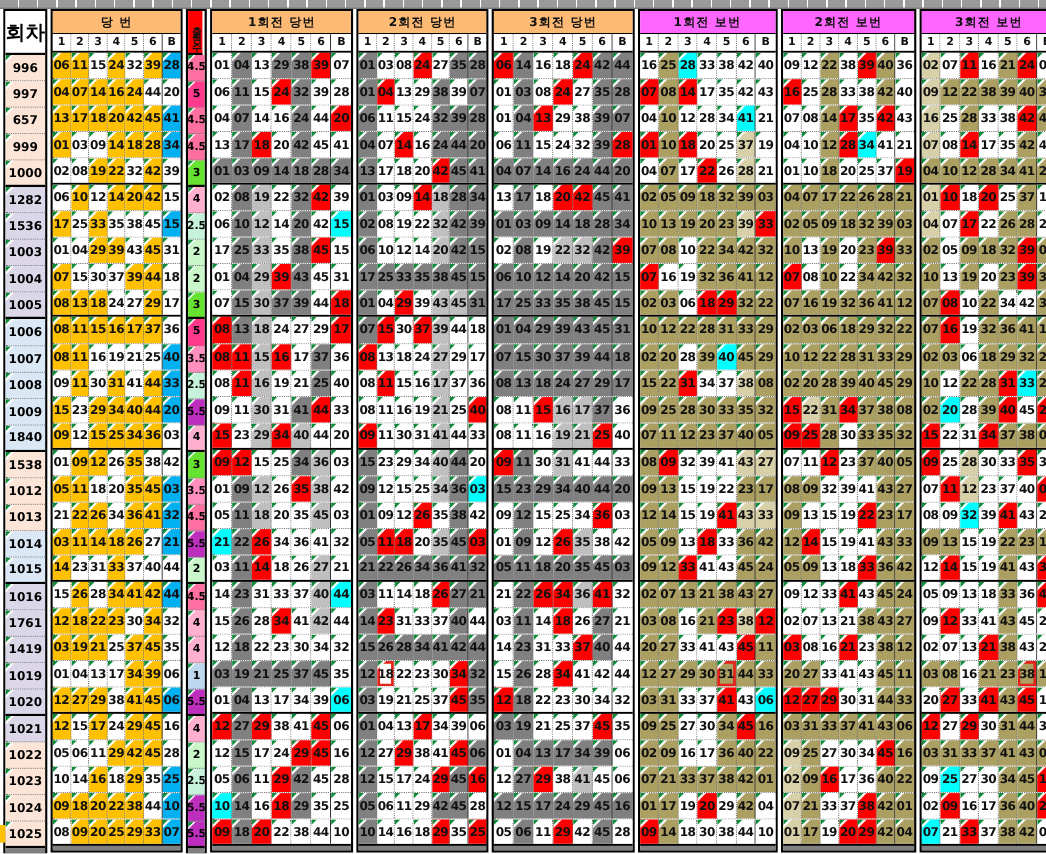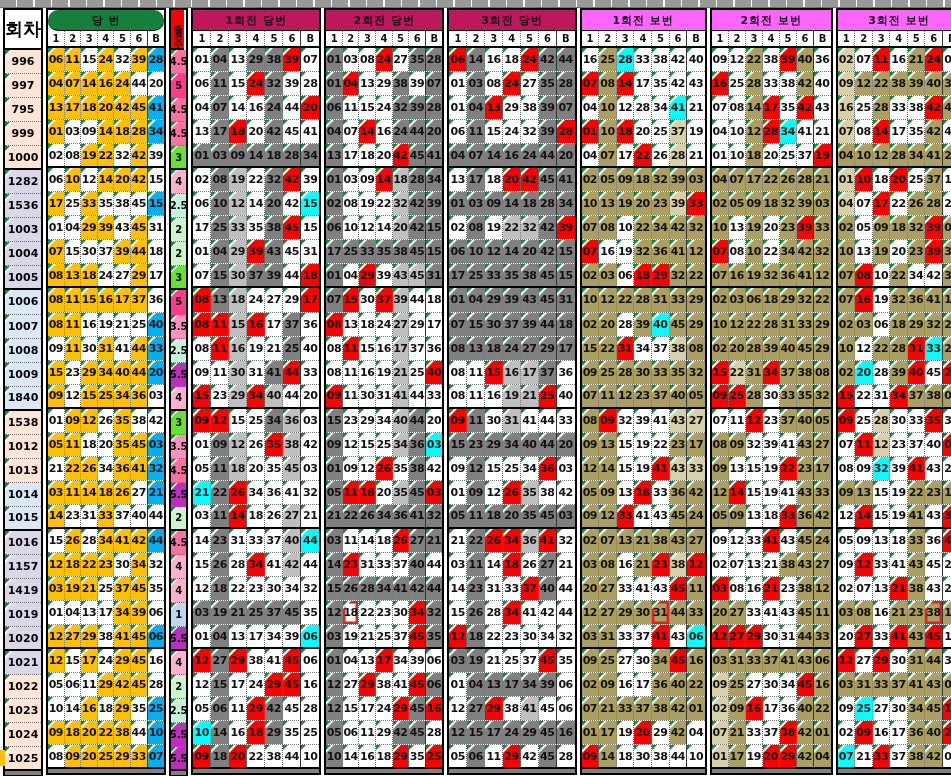--- a/index.html
+++ b/index.html
@@ -10,22 +10,22 @@
     border-bottom:1px solid #6e6e6e;box-sizing:border-box;}
   .table{display:flex;align-items:flex-start;}
   .gutter{width:5px;align-self:stretch;height:768px;position:relative;
     background-image:repeating-linear-gradient(180deg,#fff 0 23px,#d8d8d8 23px 24px);}
   .gutter .ysliver{position:absolute;bottom:10px;left:0;width:5px;height:16px;background:#FFC000;}
   .sec{border:2px solid #000;background:#fff;margin-left:3px;box-sizing:border-box;flex:0 0 auto;}
   .sec:first-of-type{margin-left:0;}
   
   .gtitle{height:20px;display:flex;align-items:center;justify-content:center;
     font-size:11px;font-weight:bold;color:#111;border-bottom:1px solid #000;letter-spacing:1px;}
-  .t-green{background:#15803d;border-radius:10px;}
-  .t-gold{background:#be185d;}
+  .t-green{background:#fdba74;}
+  .t-gold{background:#fdba74;}
   .t-magenta{background:#FF66FF;}
   .rtitle{height:38px;display:flex;align-items:center;justify-content:center;
     font-size:18px;font-weight:bold;background:#fff;border-bottom:2px solid #000;}
   .ctitle{height:38px;display:flex;align-items:center;justify-content:center;background:#FF0000;
     font-size:9px;font-weight:bold;color:#111;border-bottom:2px solid #000;
     writing-mode:vertical-rl;text-orientation:upright;letter-spacing:-1px;}
   .subhead{border-bottom:2px solid #000 !important;height:17px !important;}
   .subhead .cell{font-size:10px;font-weight:bold;background:#fff;}
   .subhead .cell::before,.subhead .cell::after{display:none;}
   
@@ -79,40 +79,40 @@
 <div class="screen">
   <div class="topbar"></div>
   <div class="table">
     <div class="gutter">
         <div class="ysliver"></div>
       </div>
     <div class="sec roundcol">
         <div class="rtitle">회차</div>
         <div class="rlabel lb-p">996</div>
         <div class="rlabel lb-p">997</div>
-        <div class="rlabel lb-p">795</div>
+        <div class="rlabel lb-p">657</div>
         <div class="rlabel lb-p">999</div>
         <div class="rlabel lb-p grp">1000</div>
         <div class="rlabel lb-v">1282</div>
         <div class="rlabel lb-v">1536</div>
         <div class="rlabel lb-v">1003</div>
         <div class="rlabel lb-v">1004</div>
         <div class="rlabel lb-v grp">1005</div>
         <div class="rlabel lb-u">1006</div>
         <div class="rlabel lb-u">1007</div>
         <div class="rlabel lb-u">1008</div>
         <div class="rlabel lb-u">1009</div>
         <div class="rlabel lb-u grp">1840</div>
         <div class="rlabel lb-p">1538</div>
         <div class="rlabel lb-p">1012</div>
         <div class="rlabel lb-p">1013</div>
         <div class="rlabel lb-u">1014</div>
         <div class="rlabel lb-u grp">1015</div>
         <div class="rlabel lb-v">1016</div>
-        <div class="rlabel lb-v">1157</div>
+        <div class="rlabel lb-v">1761</div>
         <div class="rlabel lb-v">1419</div>
         <div class="rlabel lb-v">1019</div>
         <div class="rlabel lb-v grp">1020</div>
         <div class="rlabel lb-v">1021</div>
         <div class="rlabel lb-p">1022</div>
         <div class="rlabel lb-p">1023</div>
         <div class="rlabel lb-p">1024</div>
         <div class="rlabel lb-p grp">1025</div>
         <div class="partial"></div>
       </div>

